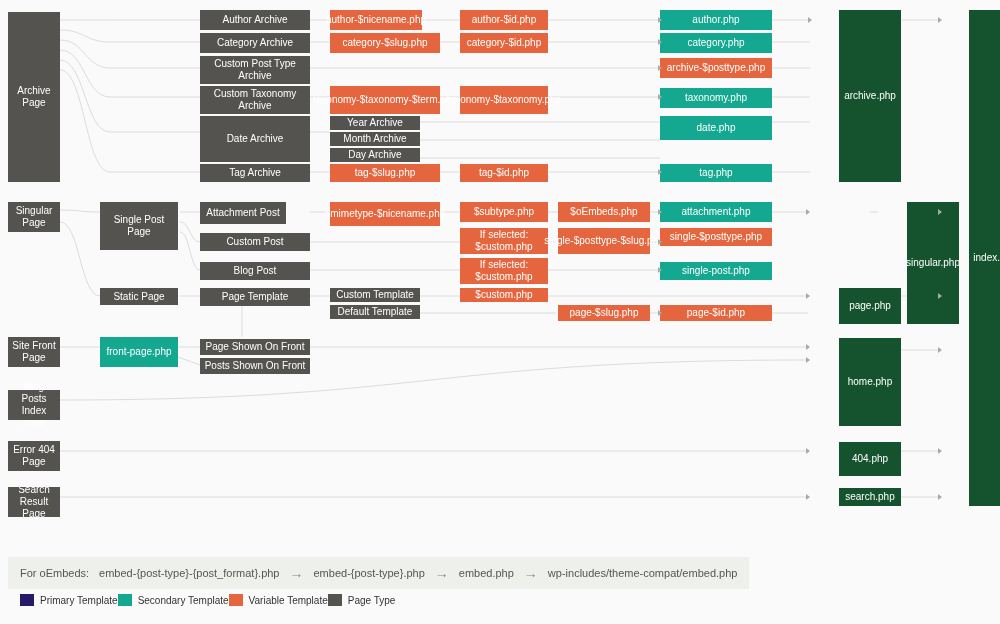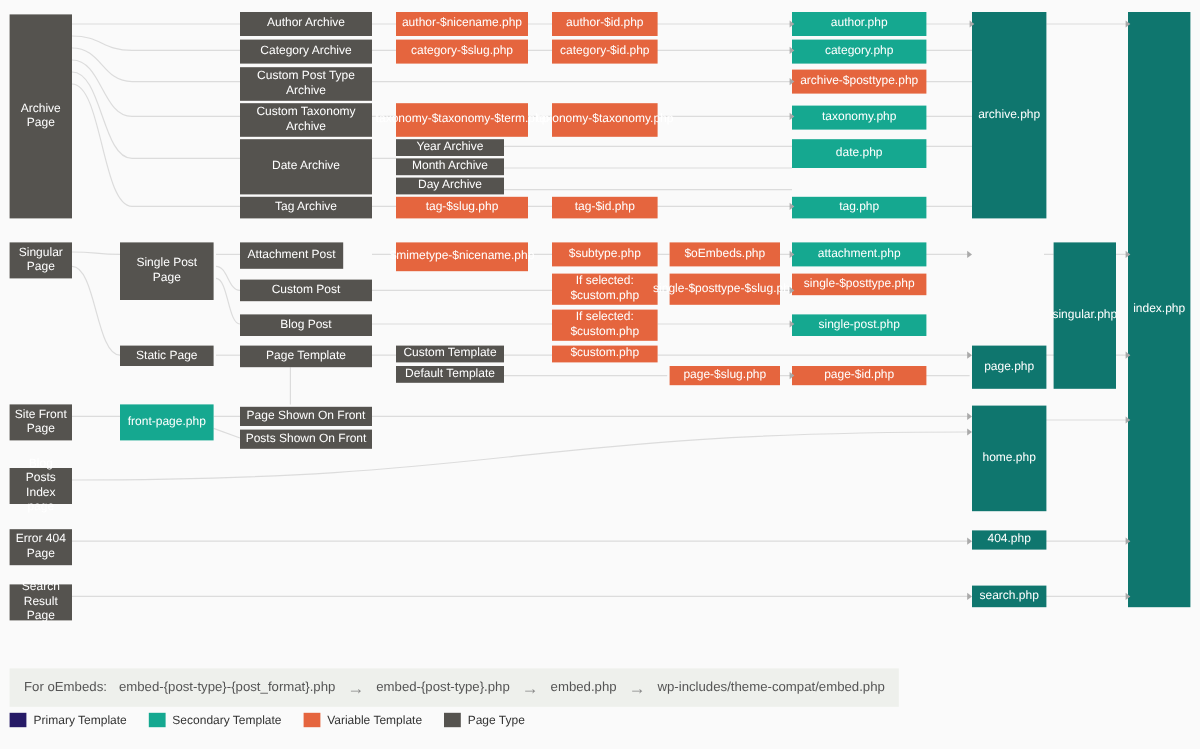--- a/index.html
+++ b/index.html
@@ -2,27 +2,27 @@
 <html><head>
 <meta charset="utf-8">
 <style>
   * { box-sizing: border-box; margin: 0; padding: 0; }
   body { font-family: -apple-system, BlinkMacSystemFont, "Segoe UI", Helvetica, Arial, sans-serif; background: #fafafa; font-size: 10px; color: #fff; width: 1000px; }
   .diagram { position: relative; width: 1000px; height: 624px; }
   svg.connectors { position: absolute; top:0; left:0; width:1000px; height:624px; z-index:1; }
   svg.connectors path { stroke:#dcdcdc; stroke-width:1; fill:none; }
   .box { position: absolute; display:flex; align-items:center; justify-content:center; text-align:center; padding:2px 4px; font-size:10px; line-height:1.2; z-index:2; }
   .pagetype { background:#55534f; }
-  .primary { background:#0f766e; }
+  .primary { background:#14532d;margin-left:29px; }
   .secondary { background:#15a890; }
   .variable { background:#e5653e; }
   .arrow { position:absolute; width:0; height:0; border-top:3px solid transparent; border-bottom:3px solid transparent; border-left:4px solid #aaa; z-index:3; }
   .footer1 { position:absolute; left:8px; top:557px; display:flex; align-items:center; gap:10px; background:#eef0ec; padding:8px 12px; font-size:11px; color:#555; z-index:2; }
   .footer1 .sep { color:#888; font-size:14px; }
-  .legend { position:absolute; left:8px; top:594px; display:flex; gap:18px; font-size:10px; color:#333; z-index:2; }
+  .legend { position:absolute; left:20px; top:594px; display:flex; font-size:10px; color:#333; z-index:2; }
   .legend .sw { width:14px; height:12px; display:inline-block; margin-right:6px; vertical-align:middle; }
   .legend span { display:flex; align-items:center; }
 </style>
 </head>
 <body>
 
 <div class="diagram">
 
 <svg class="connectors">
 
@@ -111,21 +111,21 @@
 <div class="box pagetype" style="left:200px; top:86px; width:110px; height:28px">Custom Taxonomy Archive</div>
 <div class="box pagetype" style="left:200px; top:116px; width:110px; height:46px">Date Archive</div>
 <div class="box pagetype" style="left:200px; top:164px; width:110px; height:18px">Tag Archive</div>
 <div class="box pagetype" style="left:200px; top:202px; width:86px; height:22px">Attachment Post</div>
 <div class="box pagetype" style="left:200px; top:233px; width:110px; height:18px">Custom Post</div>
 <div class="box pagetype" style="left:200px; top:262px; width:110px; height:18px">Blog Post</div>
 <div class="box pagetype" style="left:200px; top:288px; width:110px; height:18px">Page Template</div>
 <div class="box pagetype" style="left:200px; top:339px; width:110px; height:16px">Page Shown On Front</div>
 <div class="box pagetype" style="left:200px; top:358px; width:110px; height:16px">Posts Shown On Front</div>
 
-<div class="box variable" style="left:330px; top:10px; width:110px; height:20px">author-$nicename.php</div>
+<div class="box variable" style="left:330px; top:10px; width:92px; height:20px">author-$nicename.php</div>
 <div class="box variable" style="left:330px; top:33px; width:110px; height:20px">category-$slug.php</div>
 <div class="box variable" style="left:330px; top:86px; width:110px; height:28px">taxonomy-$taxonomy-$term.php</div>
 <div class="box pagetype" style="left:330px; top:116px; width:90px; height:14px">Year Archive</div>
 <div class="box pagetype" style="left:330px; top:132px; width:90px; height:14px">Month Archive</div>
 <div class="box pagetype" style="left:330px; top:148px; width:90px; height:14px">Day Archive</div>
 <div class="box variable" style="left:330px; top:164px; width:110px; height:18px">tag-$slug.php</div>
 <div class="box variable" style="left:330px; top:202px; width:110px; height:24px">$mimetype-$nicename.php</div>
 <div class="box pagetype" style="left:330px; top:288px; width:90px; height:14px">Custom Template</div>
 <div class="box pagetype" style="left:330px; top:305px; width:90px; height:14px">Default Template</div>
 
@@ -149,21 +149,21 @@
 <div class="box secondary" style="left:660px; top:116px; width:112px; height:24px">date.php</div>
 <div class="box secondary" style="left:660px; top:164px; width:112px; height:18px">tag.php</div>
 <div class="box secondary" style="left:660px; top:202px; width:112px; height:20px">attachment.php</div>
 <div class="box variable" style="left:660px; top:228px; width:112px; height:18px">single-$posttype.php</div>
 <div class="box secondary" style="left:660px; top:262px; width:112px; height:18px">single-post.php</div>
 <div class="box variable" style="left:660px; top:305px; width:112px; height:16px">page-$id.php</div>
 
 <div class="box primary" style="left:810px; top:10px; width:62px; height:172px">archive.php</div>
 <div class="box primary" style="left:810px; top:288px; width:62px; height:36px">page.php</div>
 <div class="box primary" style="left:810px; top:338px; width:62px; height:88px">home.php</div>
-<div class="box primary" style="left:810px; top:442px; width:62px; height:16px">404.php</div>
+<div class="box primary" style="left:810px; top:442px; width:62px; height:34px">404.php</div>
 <div class="box primary" style="left:810px; top:488px; width:62px; height:18px">search.php</div>
 
 <div class="box primary" style="left:878px; top:202px; width:52px; height:122px">singular.php</div>
 
 <div class="box primary" style="left:940px; top:10px; width:52px; height:496px">index.php</div>
 
 <div class="footer1">
   <span>For oEmbeds:</span>
   <span>embed-{post-type}-{post_format}.php</span>
   <span class="sep">→</span>

